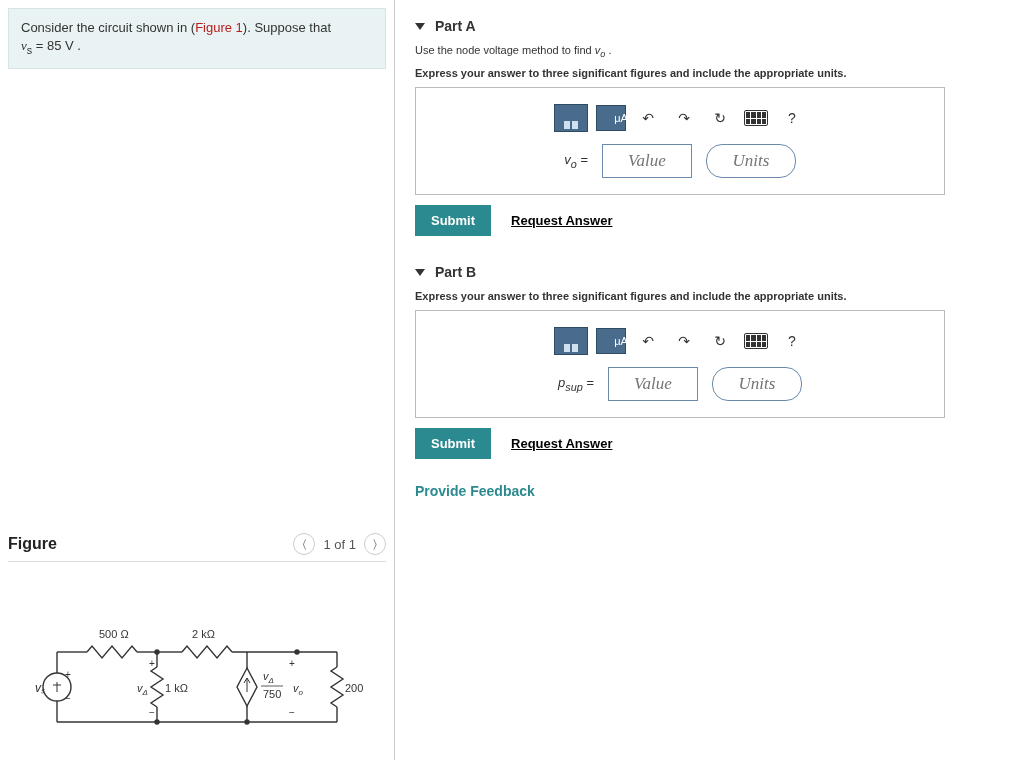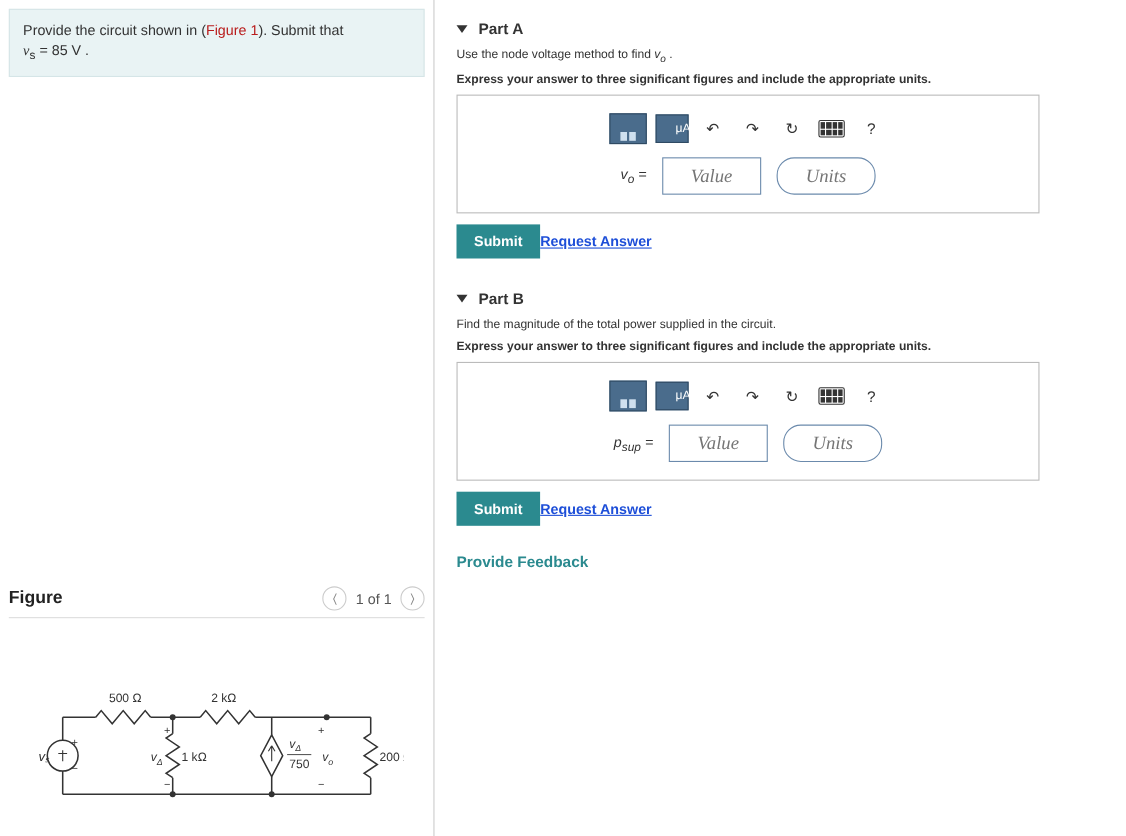--- a/index.html
+++ b/index.html
@@ -28,32 +28,32 @@
   .tool-box1 { width: 34px; height: 28px; background: #4a6c8c; border: 1px solid #2f4a63; display: flex; align-items: flex-end; justify-content: center; padding-bottom: 2px; gap: 2px; }
   .tool-box1 .mini { width: 6px; height: 8px; background: #cfe0ef; }
   .tool-box2 { width: 30px; height: 26px; background: #4a6c8c; border: 1px solid #2f4a63; color: #fff; display: flex; align-items: center; justify-content: center; font-size: 11px; padding-left: 20px; }
   .tool-kbd { width: 24px; height: 16px; border: 1px solid #333; border-radius: 2px; display: grid; grid-template-columns: repeat(4,1fr); grid-template-rows: repeat(2,1fr); gap: 1px; padding: 1px; }
   .tool-kbd div { background: #333; }
   .answer-row { display: flex; align-items: center; justify-content: center; gap: 14px; }
   .answer-row .varlbl { font-style: italic; font-size: 13px; }
   .val-input, .unit-input { border: 1px solid #6b8aac; height: 34px; font-family: Georgia, serif; font-style: italic; font-size: 17px; color: #8b5cf6; text-align: center; }
   .val-input { width: 90px; }
   .unit-input { width: 90px; border-radius: 16px; }
-  .submit-row { display: flex; align-items: center; margin-top: 10px; }
+  .submit-row { display: flex; align-items: center; gap: 20px; margin-top: 10px; }
   .submit-btn { background: #2b8a8f; color: #fff; border: none; padding: 8px 16px; font-size: 13px; font-weight: bold; cursor: pointer; }
-  .req-link { color: #1d4ed8; font-weight: bold; font-size: 13px; text-decoration: underline; cursor: pointer; }
+  .req-link { color: #000000; font-weight: bold; font-size: 13px; text-decoration: underline; cursor: pointer; }
   .feedback { color: #2b8a8f; font-size: 14px; margin-top: 24px; cursor: pointer; font-weight: bold; }
 </style>
 </head>
 <body>
 
 <div class="page">
   <div class="left">
     <div class="problem-box">
-      <span>Provide the circuit shown in (</span><a href="#">Figure 1</a><span>). Submit that </span><br>
+      <span>Consider the circuit shown in (</span><a href="#">Figure 1</a><span>). Suppose that </span><br>
       <span style="font-style:italic;font-family:Georgia,serif">v</span><sub>s</sub><span> = 85  V .</span>
     </div>
 
     <div class="figure-spacer"></div>
 
     <div class="figure-header">
       <div class="figure-title">Figure</div>
       <div class="figure-nav">
         <div class="nav-circle">〈</div>
         <span>1 of 1</span>
@@ -165,21 +165,20 @@
     </div>
     <div class="submit-row">
       <button class="submit-btn">Submit</button>
       <span class="req-link">Request Answer</span>
     </div>
 
     <div class="part-header" style="margin-top:28px">
       <div class="tri"></div>
       <div class="lbl">Part B</div>
     </div>
-    <div class="instr">Find the magnitude of the total power supplied in the circuit.</div>
     <div class="instr bold">Express your answer to three significant figures and include the appropriate units.</div>
     <div class="answer-box">
       <div class="toolbar">
         <div class="tool-box1">
             <div class="mini"></div>
             <div class="mini"></div>
           </div>
         <div class="tool-box2">μA</div>
         <div class="tool">↶</div>
         <div class="tool">↷</div>

